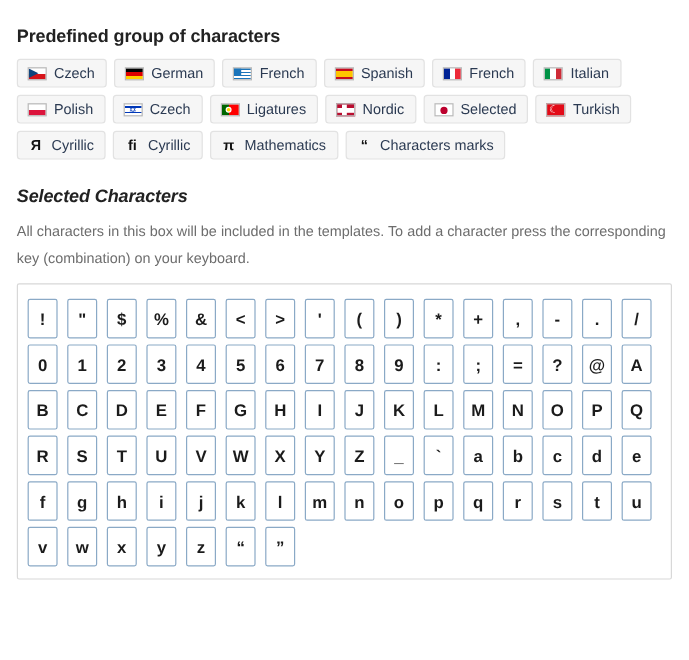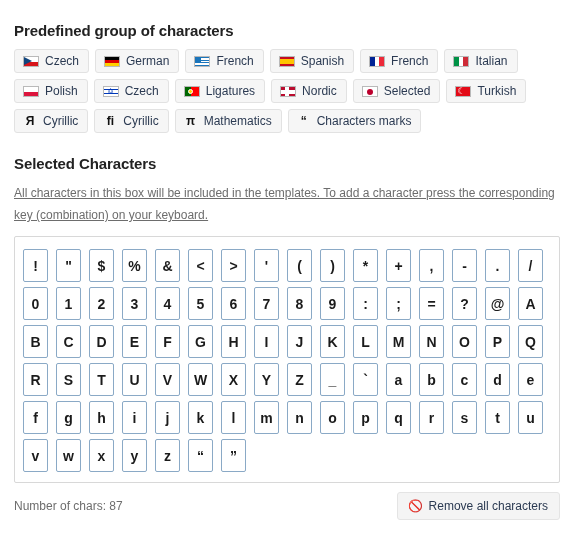--- a/index.html
+++ b/index.html
@@ -117,21 +117,20 @@
     content:"☾"; position:absolute; left:1px; top:-2px;
     font-size:9px; color:#ffffff; line-height:13px;
   }
   
   .helptext {
     font-size: 12px;
     color: #6d6d6d;
     line-height: 22px;
     margin: 0 0 10px 0;
     max-width: 548px;
-    text-decoration: underline;
   }
   .charbox {
     border: 1px solid #d8d8d8;
     border-radius: 2px;
     background: #ffffff;
     padding: 12px 8px 10px 8px;
     box-sizing: border-box;
     width: 546px;
   }
   .char-row {
@@ -261,21 +260,21 @@
           <span class="glyph-icon">π</span>
           <span class="lbl">Mathematics</span>
         </button>
         <button class="group-btn">
           <span class="glyph-icon">“</span>
           <span class="lbl">Characters marks</span>
         </button>
       </div>
   </div>
 
-  <h2 class="section-title" style="margin-top:22px;">Selected Characters</h2>
+  <h2 class="section-title" style="margin-top:22px;font-style:italic;">Selected Characters</h2>
 
   <p class="helptext">All characters in this box will be included in the templates. To add a character press the corresponding key (combination) on your keyboard.</p>
 
   <div class="charbox">
       <div class="char-row">
         <div class="char-key">!</div>
         <div class="char-key">"</div>
         <div class="char-key">$</div>
         <div class="char-key">%</div>
         <div class="char-key">&amp;</div>
@@ -367,21 +366,14 @@
         <div class="char-key">v</div>
         <div class="char-key">w</div>
         <div class="char-key">x</div>
         <div class="char-key">y</div>
         <div class="char-key">z</div>
         <div class="char-key">“</div>
         <div class="char-key">”</div>
       </div>
     </div>
 
-  <div class="footer">
-    <span class="charcount">Number of chars: 87</span>
-    <button class="remove-btn">
-      <span class="ban-icon">🚫</span>
-      <span>Remove all characters</span>
-    </button>
-  </div>
 
 </div>
 
 </body></html>

